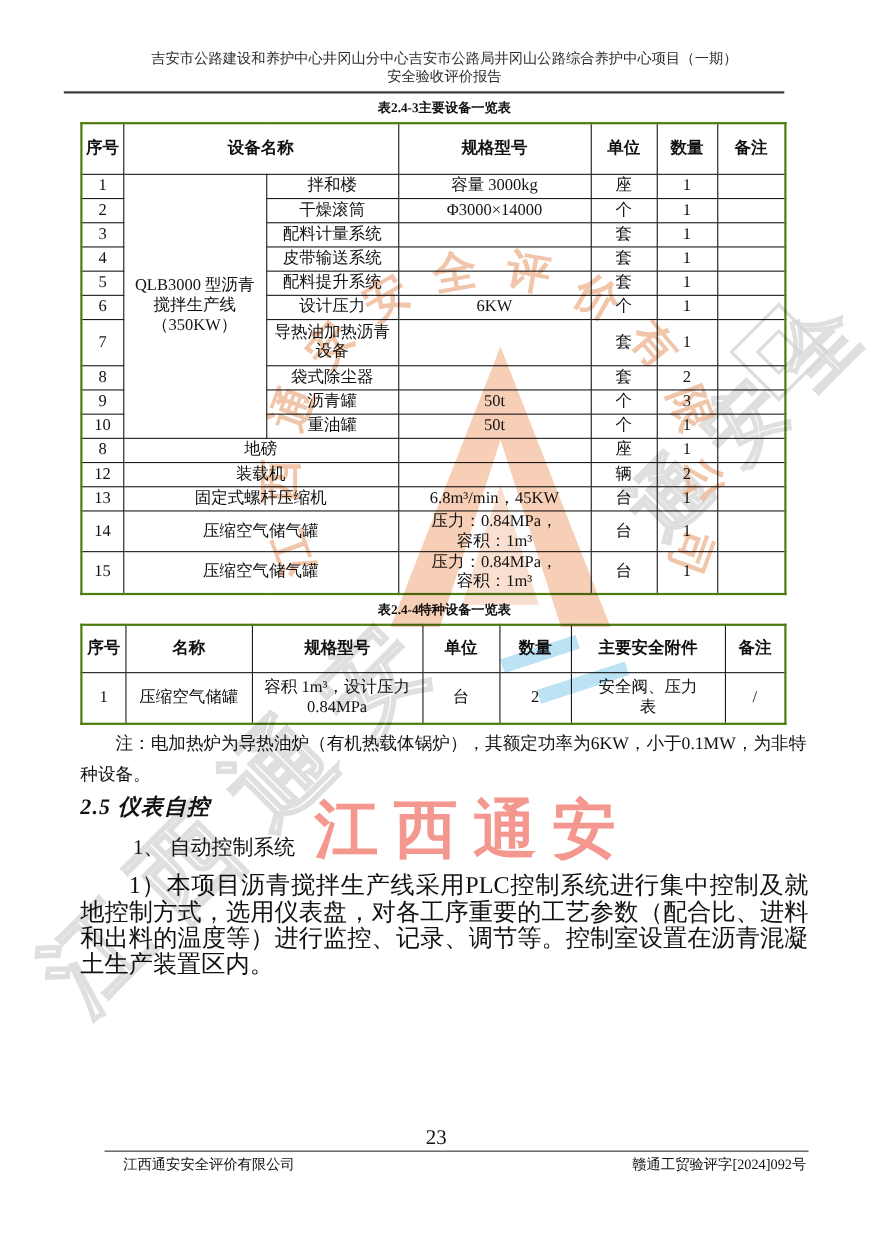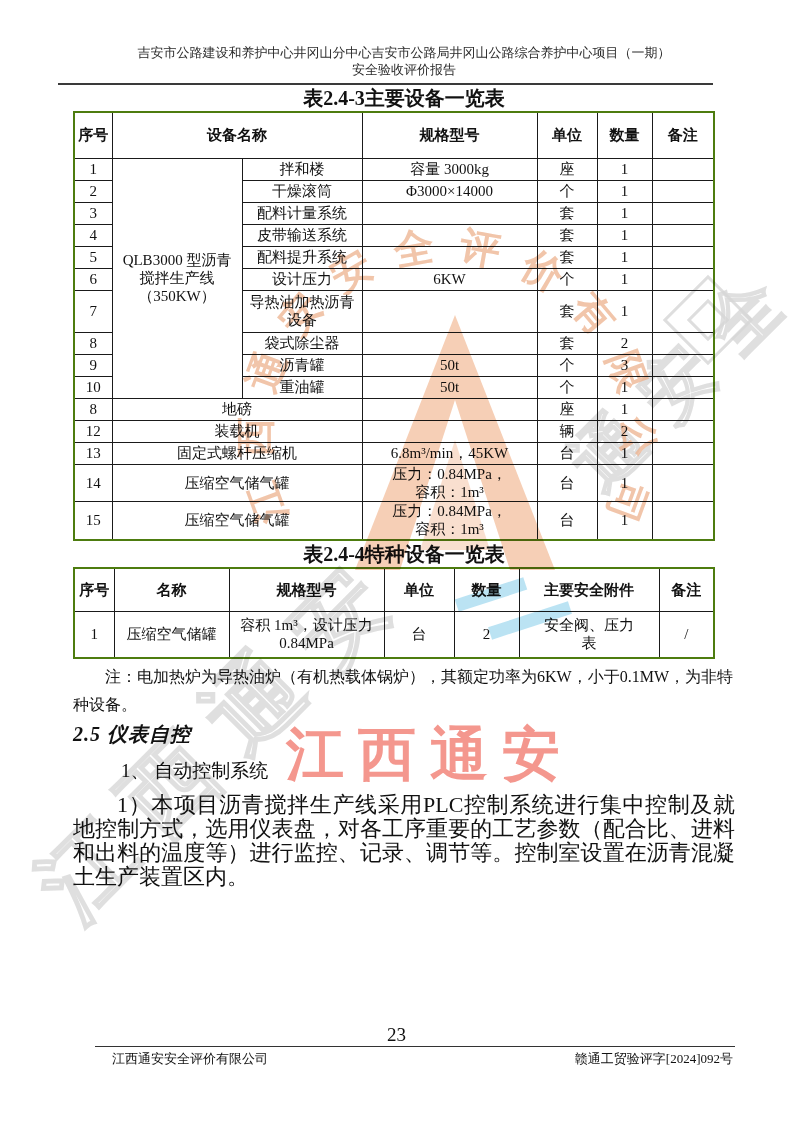--- a/index.html
+++ b/index.html
@@ -9,21 +9,21 @@
     box-sizing:border-box;
     padding:44px 58px 0 73px;
     background:#ffffff;
     font-family:"Liberation Serif","DejaVu Serif",serif;
     color:#111;
     overflow:hidden;
   }
   
   .hdr{font-size:13px;line-height:17px;text-align:center;color:#2b2b2b;}
   .hdr-rule{border:none;border-top:2px solid #3a3a3a;margin:5px 0 0 -15px;width:655px;}
-  .tbl-title{font-size:20px;line-height:20px;font-weight:bold;text-align:center;margin:3px 0;}
+  .tbl-title{font-size:12px;line-height:20px;font-weight:bold;text-align:center;margin:3px 0;}
   
   table{border-collapse:collapse;table-layout:fixed;width:640px;background:transparent;}
   table{border:2px solid #4d7c0f;}
   td{border:1px solid #1a1a1a;text-align:center;vertical-align:middle;
      font-size:15px;line-height:1.22;padding:0 2px;white-space:pre-line;overflow:hidden;}
   tr.h td,tr.h2 td{font-weight:bold;}
   tr.h{height:46px;} tr.r{height:22px;} tr.r7{height:42px;} tr.rc{height:36px;border-radius:17px;}
   tr.h2{height:44px;} tr.d2{height:46px;}
   
   .note{font-size:16px;line-height:28px;text-indent:2em;margin-top:4px;}

